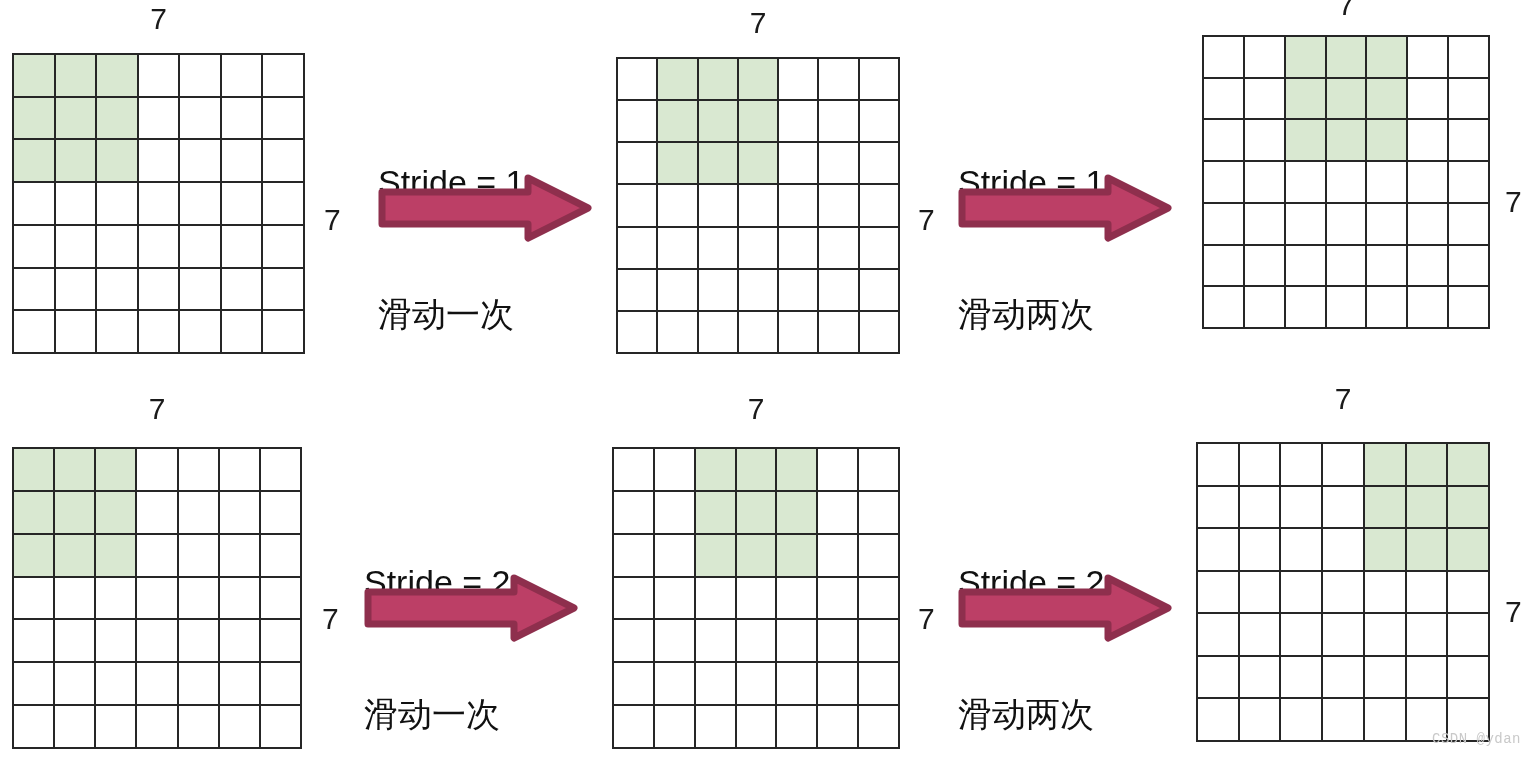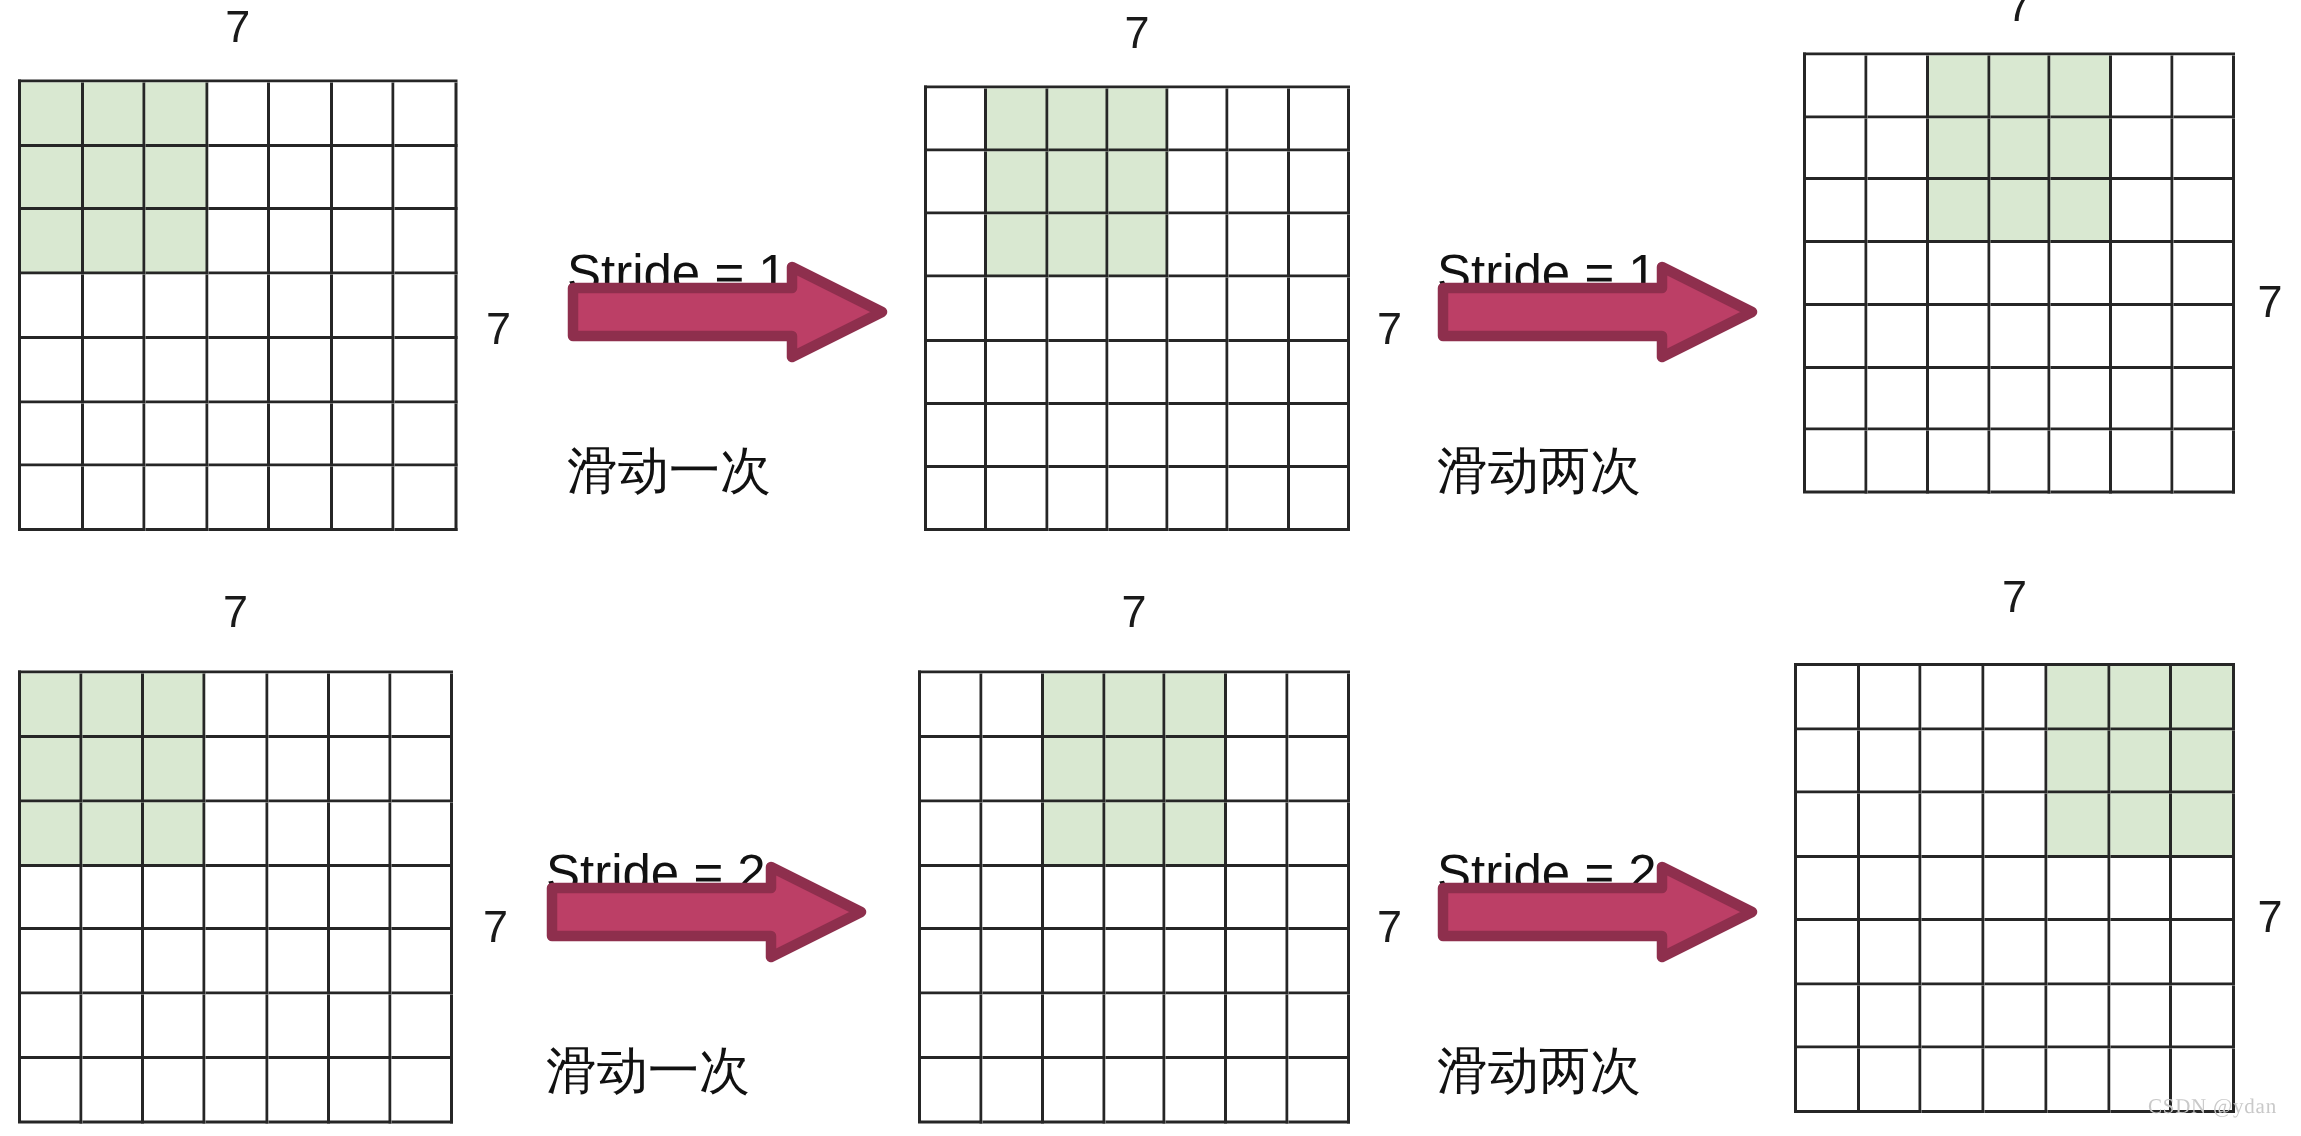--- a/index.html
+++ b/index.html
@@ -82,21 +82,21 @@
     position: absolute;
     left: 0;
   }
 
   .watermark {
     position: absolute;
     font-size: 14px;
     color: #c9c9c9;
     letter-spacing: 0.5px;
     white-space: nowrap;
-    font-family: Liberation Serif, serif;
+    font-family: Liberation Mono, monospace;
   }
 </style>
 </head>
 <body>
 
 <div class="stage">
 
   <div class="grid-block" style="left:12px; top:2px; width:293px; height:352px;">
     <div class="grid-top-label">7</div>
     <div class="grid" style="left:0px; top:51px; width:293px; height:301px;">

